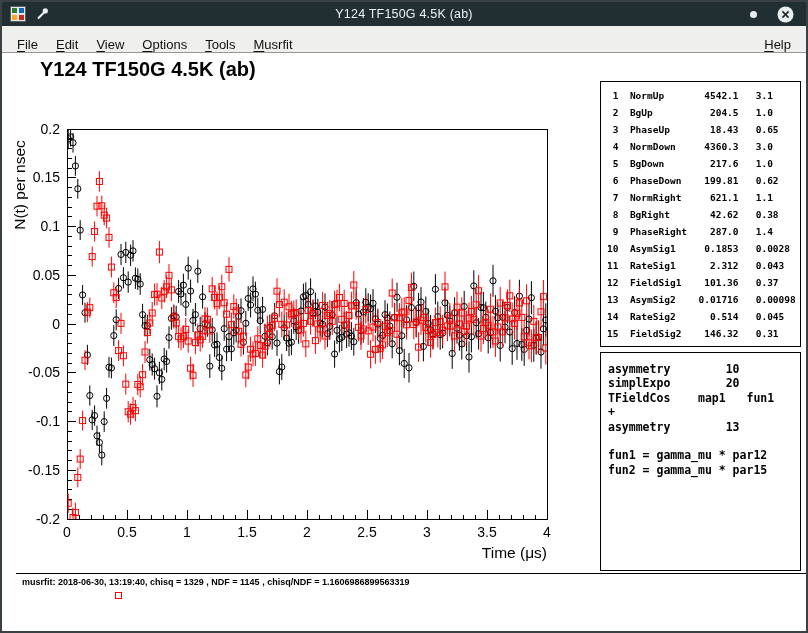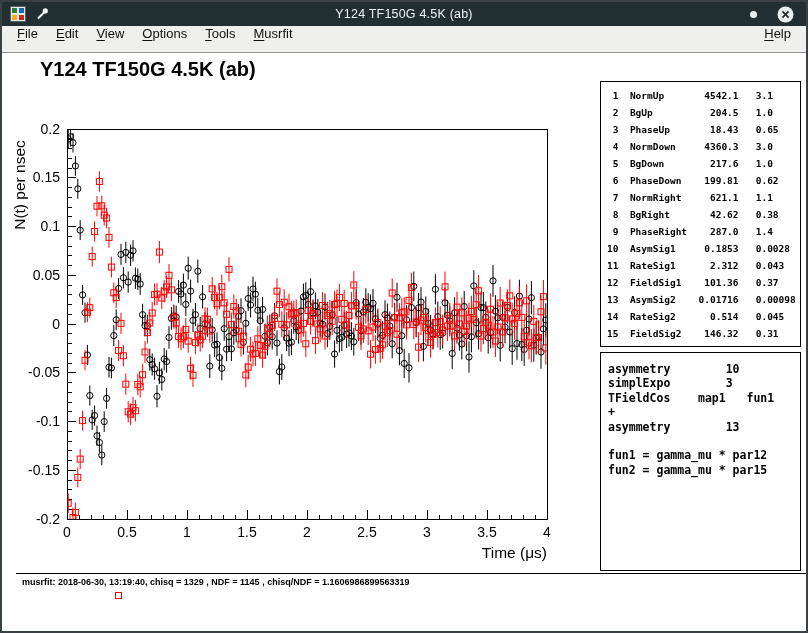--- a/index.html
+++ b/index.html
@@ -27,21 +27,21 @@
     color:#edf2f2; font-size:12.5px; letter-spacing:0.2px;
   }
   .tb-buttons { margin-left:auto; display:flex; align-items:center; gap:20px; z-index:2; padding-right:4px; }
   .btn-min { width:7px; height:7px; border-radius:50%; background:#e9efef; display:inline-block; cursor:pointer; }
   .btn-close { width:17px; height:17px; display:inline-block; cursor:pointer; }
 
   
   .menubar {
     height:27px; background:#efefed;
     border-bottom:1px solid #979792;
-    display:flex; align-items:flex-start;
+    display:flex; align-items:flex-end;
     font-size:13px; color:#101010;
     padding:0 6px;
   }
   .menu-item { padding:0 9px; cursor:default; }
   .menu-item u { text-underline-offset:2px; }
   .menu-spacer { flex:1; }
 
   
   .content { position:relative; width:804px; height:578px; background:#ffffff; overflow:hidden; }
 
@@ -1054,21 +1054,21 @@
           <rect x="536.00" y="255.80" width="6" height="6"></rect>
           <line x1="541.4" y1="260.37" x2="541.4" y2="226.93"></line>
           <rect x="538.40" y="240.65" width="6" height="6"></rect>
           <line x1="543.8" y1="311.63" x2="543.8" y2="278.13"></line>
           <rect x="540.80" y="291.88" width="6" height="6"></rect>
         </g>
       </svg>
 
     <div class="param-box" id="param-box"><div> 1  NormUp       4542.1   3.1</div><div> 2  BgUp          204.5   1.0</div><div> 3  PhaseUp       18.43   0.65</div><div> 4  NormDown     4360.3   3.0</div><div> 5  BgDown        217.6   1.0</div><div> 6  PhaseDown    199.81   0.62</div><div> 7  NormRight     621.1   1.1</div><div> 8  BgRight       42.62   0.38</div><div> 9  PhaseRight    287.0   1.4</div><div>10  AsymSig1     0.1853   0.0028</div><div>11  RateSig1      2.312   0.043</div><div>12  FieldSig1    101.36   0.37</div><div>13  AsymSig2    0.01716   0.00098</div><div>14  RateSig2      0.514   0.045</div><div>15  FieldSig2    146.32   0.31</div></div>
 
-    <div class="theory-box" id="theory-box"><div>asymmetry        10</div><div>simplExpo        3</div><div>TFieldCos    map1   fun1</div><div>+</div><div>asymmetry        13</div><div>&nbsp;</div><div>fun1 = gamma_mu * par12</div><div>fun2 = gamma_mu * par15</div></div>
+    <div class="theory-box" id="theory-box"><div>asymmetry        10</div><div>simplExpo        20</div><div>TFieldCos    map1   fun1</div><div>+</div><div>asymmetry        13</div><div>&nbsp;</div><div>fun1 = gamma_mu * par12</div><div>fun2 = gamma_mu * par15</div></div>
 
     <div class="bottom-info">
       <div class="stats-line">musrfit: 2018-06-30, 13:19:40, chisq = 1329 , NDF = 1145 , chisq/NDF = 1.1606986899563319</div>
       <div id="legend">
           <div class="legend-row">
             <span class="legend-marker" style="border-color: rgb(255, 0, 0);"></span>
           </div>
         </div>
     </div>
   </div>

